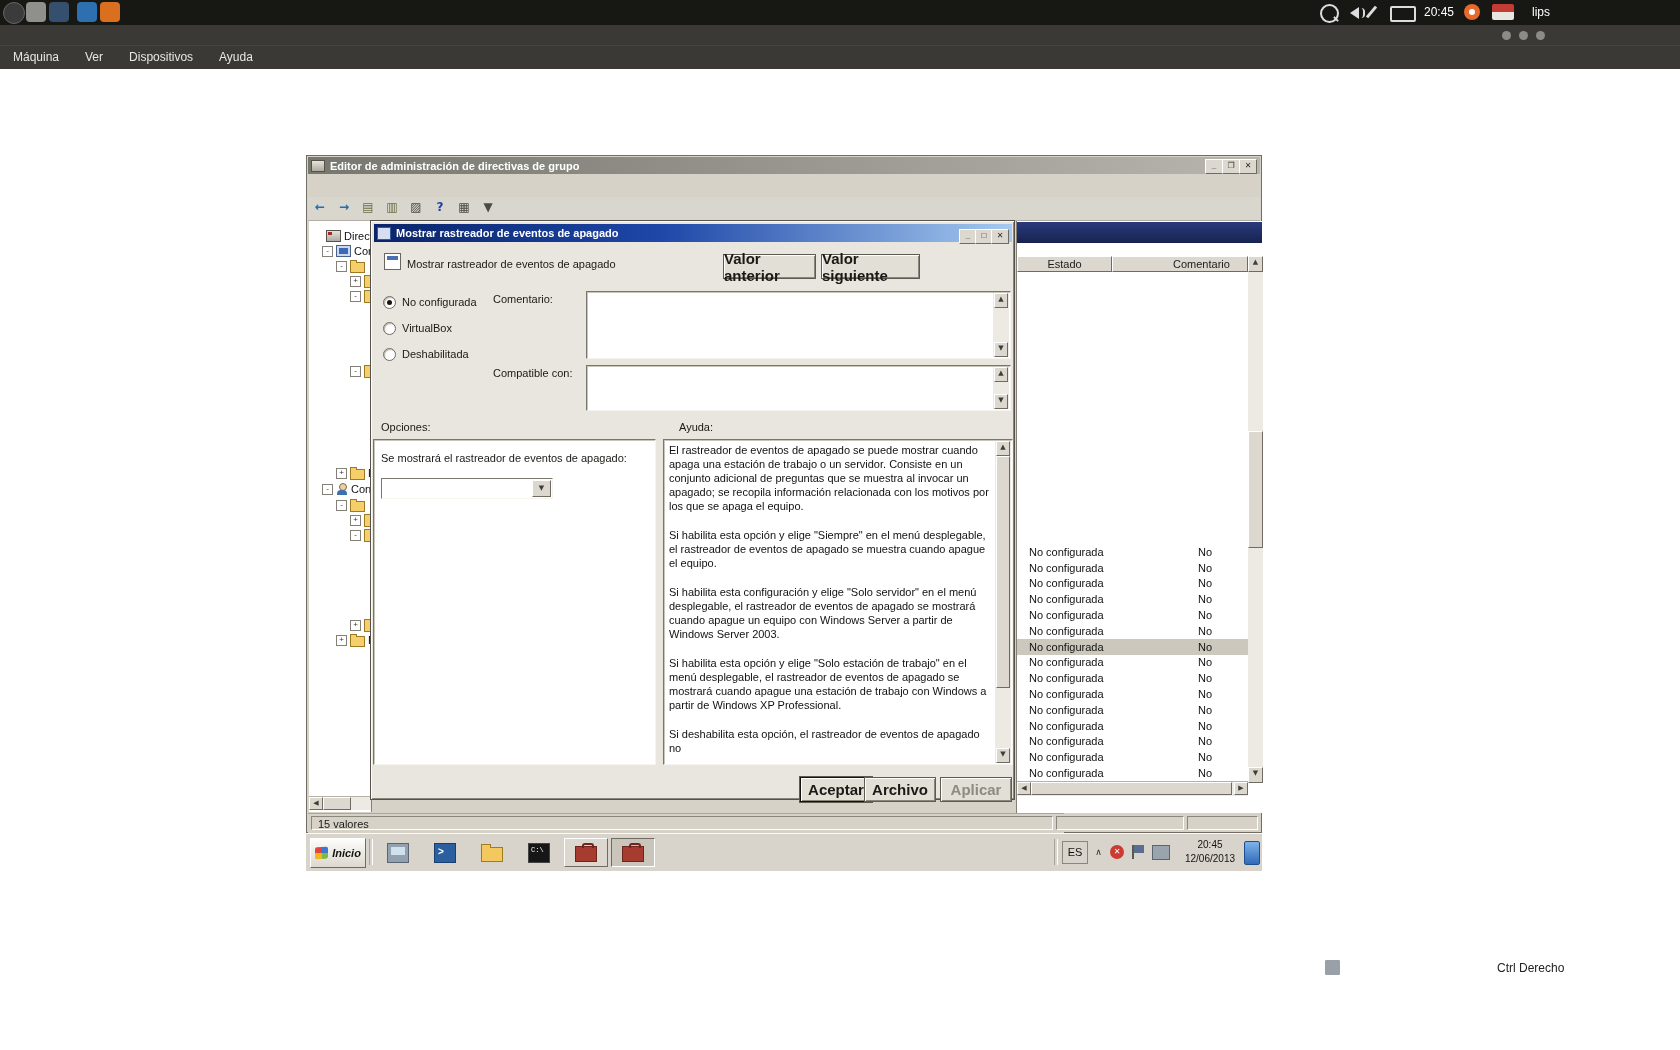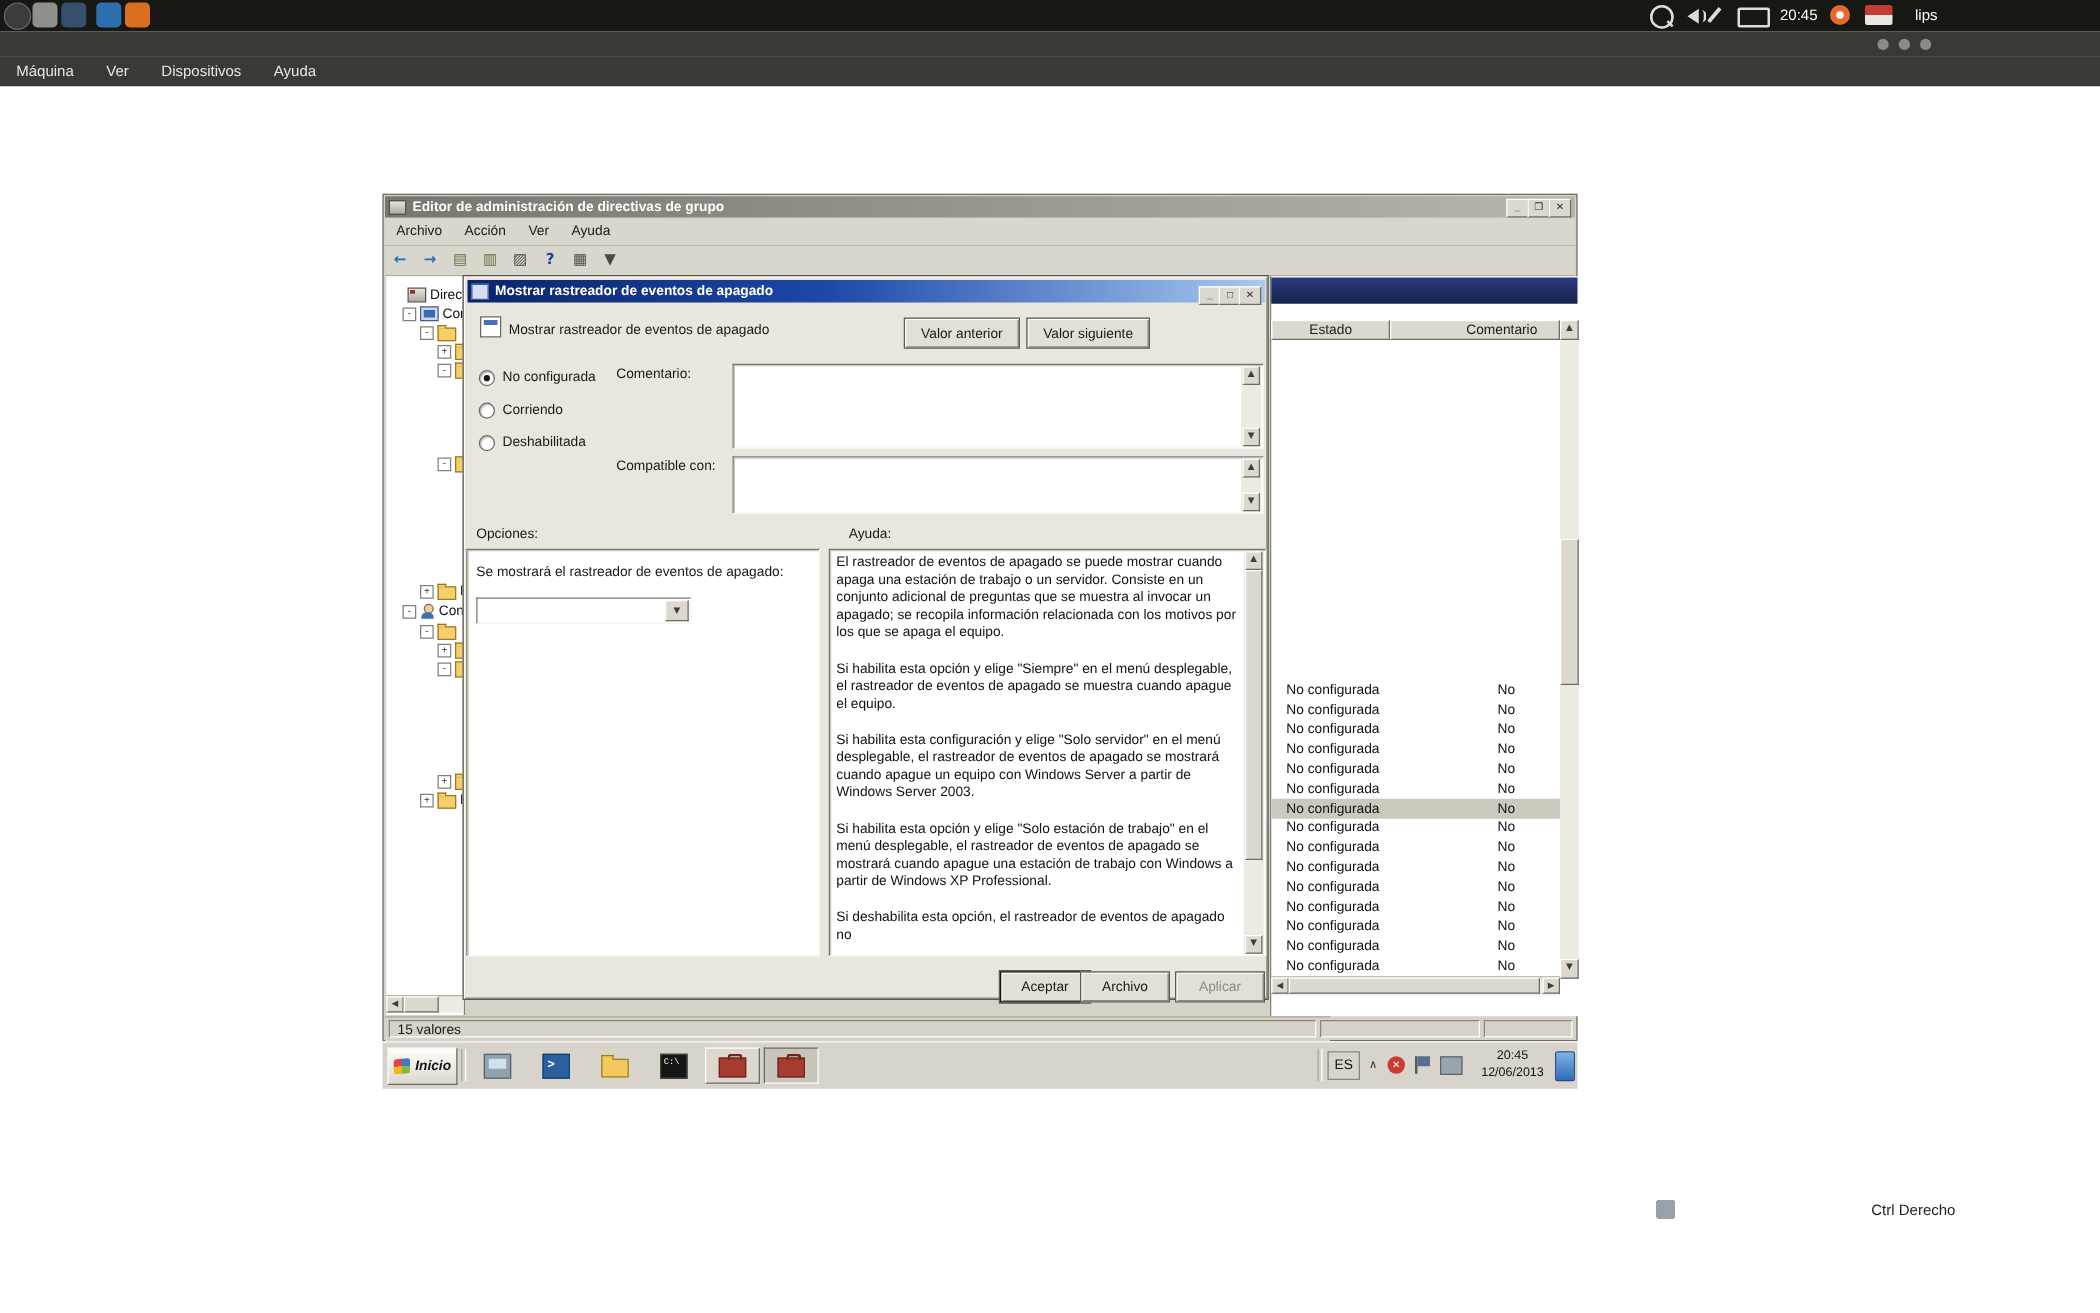--- a/index.html
+++ b/index.html
@@ -80,21 +80,21 @@
   .e-status{left:1px;top:657px;width:756px;height:19px;background:#d6d2c8;border-top:1px solid #aaa69c;}
   .scell{position:absolute;top:2px;height:14px;border:1px solid;border-color:#8a867c #fff #fff #8a867c;font-size:11px;color:#1c1b18;padding:1px 0 0 6px;box-sizing:border-box;}
   
   #dialog{left:64px;top:65px;width:645px;height:580px;background:#e9e6df;border:1px solid #55524b;
           box-shadow:inset 1px 1px 0 #fdfcf9, inset -1px -1px 0 #8a867c;box-sizing:border-box;}
   .d-title{position:absolute;left:3px;top:3px;width:638px;height:18px;background:linear-gradient(90deg,#0a246a,#1e47a8 45%,#a6caf0);color:#fff;font-size:11px;font-weight:bold;display:flex;align-items:center;}
   .d-title-icon{width:12px;height:11px;margin:0 5px 0 3px;background:#d6dff2;border:1px solid #365a96;}
   .d-setting-icon{position:absolute;left:13px;top:32px;width:15px;height:15px;background:#fff;border:1px solid #6a675f;}
   .d-setting-icon::before{content:"";position:absolute;left:2px;top:2px;right:2px;height:4px;background:#4a6fb5;}
   .d-label{position:absolute;font-size:11px;color:#1a1915;}
-  .btn{position:absolute;background:#e2dfd6;border:1px solid #5f5b53;box-shadow:inset 1px 1px 0 #fff, inset -1px -1px 0 #8a867c;font-size:11px;color:#1a1915;display:flex;align-items:center;justify-content:center;}
+  .btn{position:absolute;background:#e2dfd6;border:1px solid #5f5b53;box-shadow:inset 1px 1px 0 #fff, inset -1px -1px 0 #8a867c;font-size:15px;color:#1a1915;display:flex;align-items:center;justify-content:center;font-weight:bold;}
   .btn.default{border:1px solid #14130f;box-shadow:0 0 0 1px #5f5b53, inset 1px 1px 0 #fff, inset -1px -1px 0 #8a867c;}
   .btn.disabled{color:#8f8b81;}
   .radio-row{position:absolute;left:12px;display:flex;align-items:center;height:16px;}
   .radio{width:11px;height:11px;border-radius:50%;background:#fff;border:1px solid #6f6b63;box-shadow:inset 1px 1px 1px #b9b5ac;position:relative;flex:none;}
   .radio.sel::after{content:"";position:absolute;left:3px;top:3px;width:5px;height:5px;border-radius:50%;background:#161616;}
   .rlabel{margin-left:6px;font-size:11px;color:#1a1915;}
   .field{position:absolute;background:#fff;border:1px solid;border-color:#7a766c #f5f4ef #f5f4ef #7a766c;box-shadow:inset 1px 1px 0 #c9c5bb;box-sizing:border-box;}
   .fsb{position:absolute;top:1px;right:1px;width:16px;bottom:1px;background:#eceae2;}
   .ftext{position:absolute;left:5px;top:3px;right:20px;font-size:11px;line-height:14px;color:#111;}
   .combo{position:absolute;left:7px;top:38px;width:172px;height:21px;background:#fff;border:1px solid;border-color:#7a766c #f5f4ef #f5f4ef #7a766c;box-sizing:border-box;}
@@ -174,23 +174,20 @@
   <div class="abs" id="vm">
 
     <div class="abs" id="editor">
       <div class="abs e-title">
         <span class="e-title-icon"></span>
         <span>Editor de administración de directivas de grupo</span>
         <span class="cap-btn" style="right:37px">_</span>
         <span class="cap-btn" style="right:20px">❐</span>
         <span class="cap-btn" style="right:3px">✕</span>
       </div>
-      <div class="abs e-menu">
-        
-      <span class="emenu-item">Archivo</span><span class="emenu-item">Acción</span><span class="emenu-item">Ver</span><span class="emenu-item">Ayuda</span></div>
       <div class="abs e-toolbar">
         
       <span class="tb-btn i-back">←</span><span class="tb-btn i-forward">→</span><span class="tb-btn i-tree">▤</span><span class="tb-btn i-export">▥</span><span class="tb-btn i-doc">▨</span><span class="tb-btn i-help">?</span><span class="tb-btn i-view">▦</span><span class="tb-btn i-filter">▼</span></div>
 
       <div class="abs tree">
         <div>
 
             <div class="titem" style="top: 8px; left: 3px;">
               <span class="texp"></span>
               <span class="ticon i-console"></span>
@@ -393,21 +390,21 @@
 
       <div>
 
           <label class="radio-row" style="top: 73px;">
             <span class="radio sel"></span>
             <span class="rlabel">No configurada</span>
           </label>
 
           <label class="radio-row" style="top: 99px;">
             <span class="radio"></span>
-            <span class="rlabel">Corriendo</span>
+            <span class="rlabel">VirtualBox</span>
           </label>
 
           <label class="radio-row" style="top: 125px;">
             <span class="radio"></span>
             <span class="rlabel">Deshabilitada</span>
           </label>
         </div>
 
       <span class="d-label" style="left:122px;top:72px;">Comentario:</span>
       <div class="field" style="left:215px;top:70px;width:425px;height:68px;">

